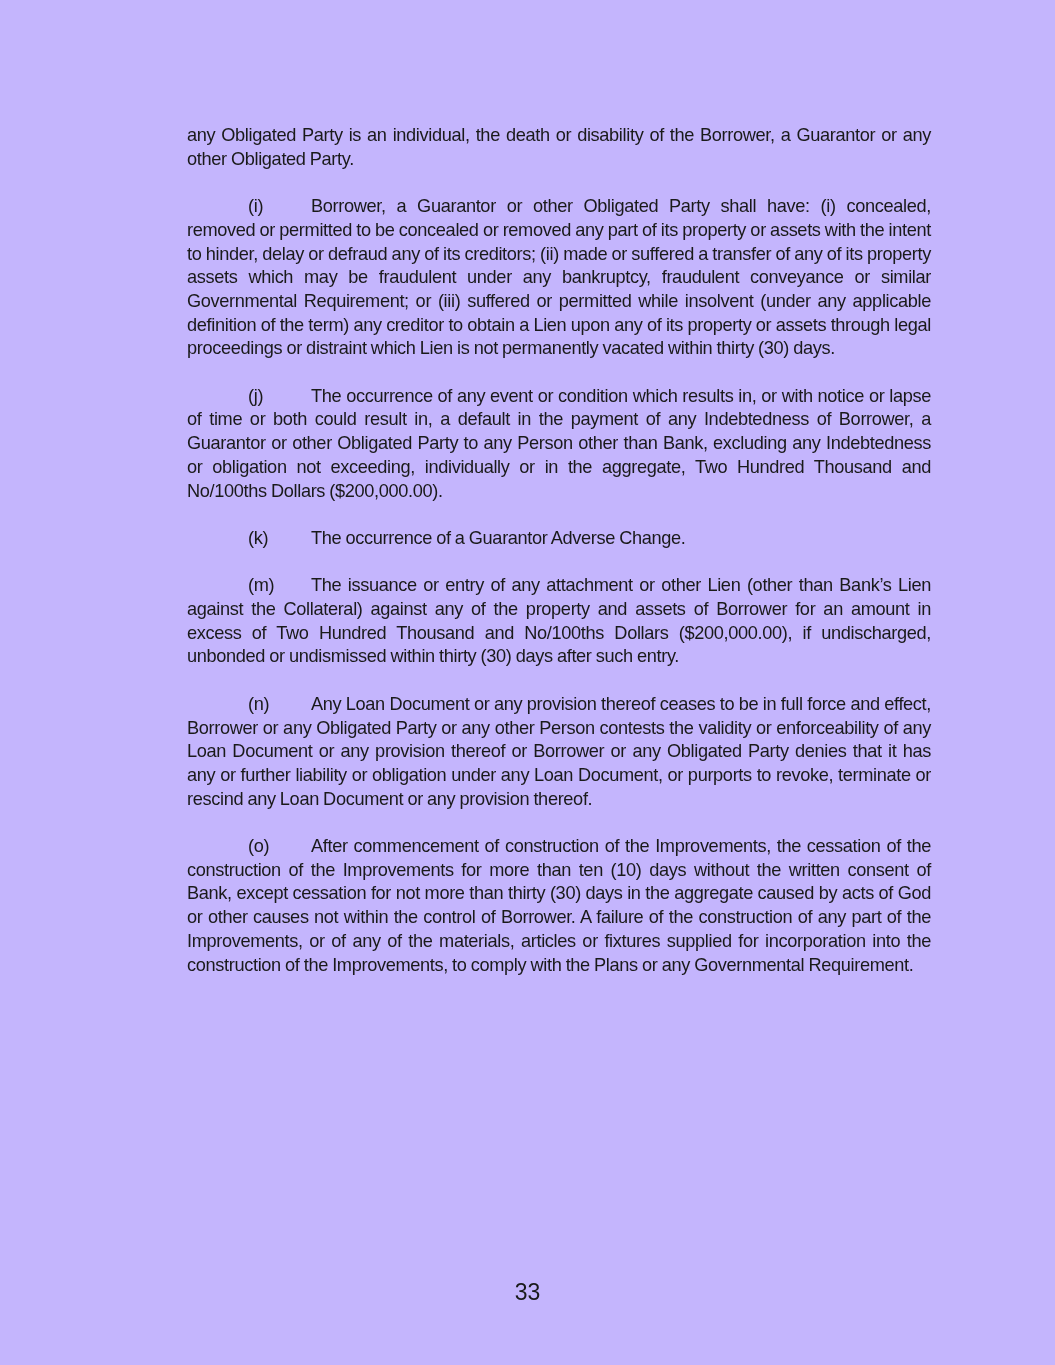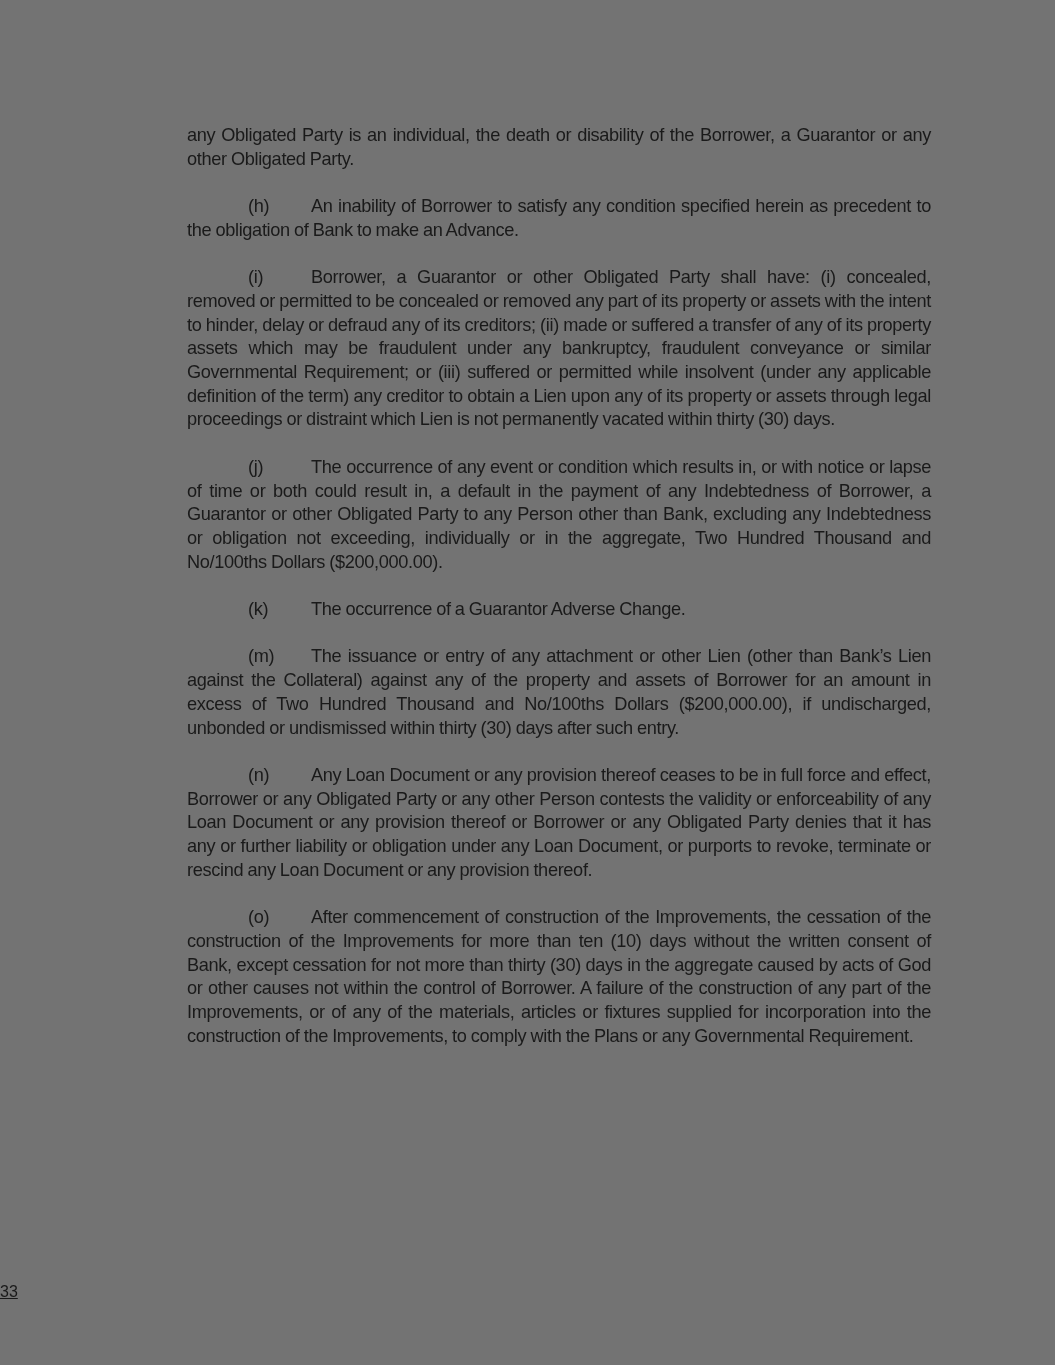--- a/index.html
+++ b/index.html
@@ -14,21 +14,21 @@
       overflow: hidden;
       color: #1a1a1a;
       font-family: "Liberation Sans", "DejaVu Sans", sans-serif;
     }
     .page {
       position: absolute;
       left: 0;
       top: 0;
       width: 1055px;
       height: 1365px;
-      background: #737373;
+      background: #c4b5fd;
     }
     .body-text {
       position: absolute;
       left: 187px;
       top: 124px;
       width: 744px;
     }
     .para {
       margin: 0 0 23.7px 0;
       font-size: 18.2px;
@@ -44,34 +44,33 @@
     .label {
       display: inline-block;
       width: 63px;
       text-indent: 0;
     }
     .page-number {
       position: absolute;
       left: 0;
       width: 1055px;
       top: 1280px;
-      font-size: 16px;
+      text-align: center;
+      font-size: 23px;
       line-height: 24px;
-      text-decoration: underline;
     }
   </style>
 </head>
 <body>
 
 <div class="page">
   <div class="body-text">
 
     <p class="para">any Obligated Party is an individual, the death or disability of the Borrower, a Guarantor or any other Obligated Party.</p>
 
-    <p class="para item"><span class="label">(h)</span><span>An inability of Borrower to satisfy any condition specified herein as precedent to the obligation of Bank to make an Advance.</span></p>
 
     <p class="para item"><span class="label">(i)</span><span>Borrower, a Guarantor or other Obligated Party shall have: (i) concealed, removed or permitted to be concealed or removed any part of its property or assets with the intent to hinder, delay or defraud any of its creditors; (ii) made or suffered a transfer of any of its property assets which may be fraudulent under any bankruptcy, fraudulent conveyance or similar Governmental Requirement; or (iii) suffered or permitted while insolvent (under any applicable definition of the term) any creditor to obtain a Lien upon any of its property or assets through legal proceedings or distraint which Lien is not permanently vacated within thirty (30) days.</span></p>
 
     <p class="para item"><span class="label">(j)</span><span>The occurrence of any event or condition which results in, or with notice or lapse of time or both could result in, a default in the payment of any Indebtedness of Borrower, a Guarantor or other Obligated Party to any Person other than Bank, excluding any Indebtedness or obligation not exceeding, individually or in the aggregate, Two Hundred Thousand and No/100ths Dollars ($200,000.00).</span></p>
 
     <p class="para item"><span class="label">(k)</span><span>The occurrence of a Guarantor Adverse Change.</span></p>
 
 
     <p class="para item"><span class="label">(m)</span><span>The issuance or entry of any attachment or other Lien (other than Bank’s Lien against the Collateral) against any of the property and assets of Borrower for an amount in excess of Two Hundred Thousand and No/100ths Dollars ($200,000.00), if undischarged, unbonded or undismissed within thirty (30) days after such entry.</span></p>
 

